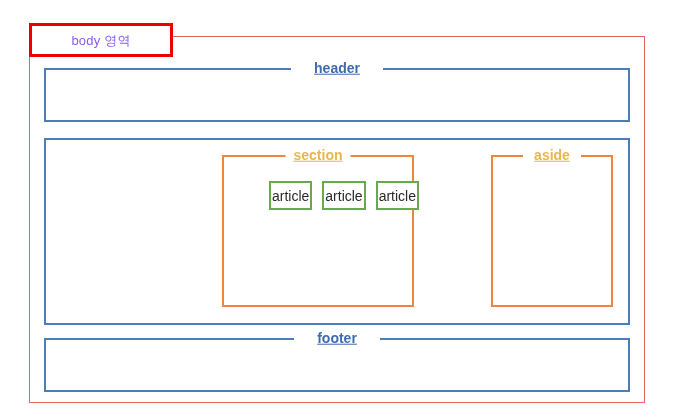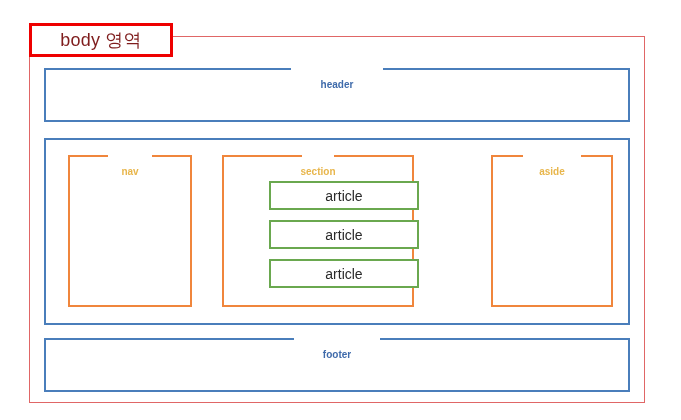--- a/index.html
+++ b/index.html
@@ -44,22 +44,22 @@
     height: 34px;
     border: 3px solid #ee0000;
     box-sizing: border-box;
     background: #ffffff;
     display: flex;
     align-items: center;
     justify-content: center;
     z-index: 5;
   }
   .body-label-text {
-    font-size: 18px;
-    color: #7f1d1d;
+    font-size: 13px;
+    color: #8b5cf6;
     letter-spacing: 0.2px;
     line-height: 1;
     white-space: nowrap;
   }
 
   
   .fsbox {
     position: absolute;
     box-sizing: border-box;
     background: transparent;
@@ -70,29 +70,30 @@
     position: absolute;
     top: 0;
     height: 0;
     border-top-style: solid;
   }
   .fsbox > .top-left-stub { left: 0; }
   .fsbox > .top-right-stub { right: 0; }
 
   .fsbox > .legend {
     position: absolute;
-    top: 17px;
+    top: 0;
     left: 50%;
     transform: translate(-50%, -52%);
     padding: 0 8px;
     background: #ffffff;
-    font-size: 10px;
+    font-size: 14px;
     font-weight: 700;
     line-height: 1;
     white-space: nowrap;
+    text-decoration: underline;
   }
 
   
   .blue {
     border: 2px solid #4a7ebb;
     border-top: none;
   }
   .blue > .top-left-stub,
   .blue > .top-right-stub { border-top-width: 2px; border-top-color: #4a7ebb; }
   .blue > .legend { color: #3f6bab; }
@@ -165,21 +166,21 @@
   #aside-box > .top-left-stub  { width: 30px; }
   #aside-box > .top-right-stub { width: 30px; }
 
   
   .articles {
     position: absolute;
     left: 45px;
     top: 26px;
     width: 150px;
     display: flex;
-    flex-direction: column;
+    flex-direction: row;
     gap: 10px;
   }
   .article-box {
     box-sizing: border-box;
     width: 150px;
     height: 29px;
     border: 2px solid #6aa84f;
     background: #ffffff;
     display: flex;
     align-items: center;
@@ -201,25 +202,20 @@
   </div>
 
   <div class="fsbox blue" id="header-box">
     <span class="top-left-stub"></span>
     <span class="top-right-stub"></span>
     <span class="legend">header</span>
   </div>
 
   <div id="wrapper-box"></div>
 
-  <div class="fsbox orange" id="nav-box">
-    <span class="top-left-stub"></span>
-    <span class="top-right-stub"></span>
-    <span class="legend">nav</span>
-  </div>
 
   <div class="fsbox orange" id="section-box">
     <span class="top-left-stub"></span>
     <span class="top-right-stub"></span>
     <span class="legend">section</span>
 
     <div class="articles">
       <div class="article-box">article</div>
       <div class="article-box">article</div>
       <div class="article-box">article</div>

